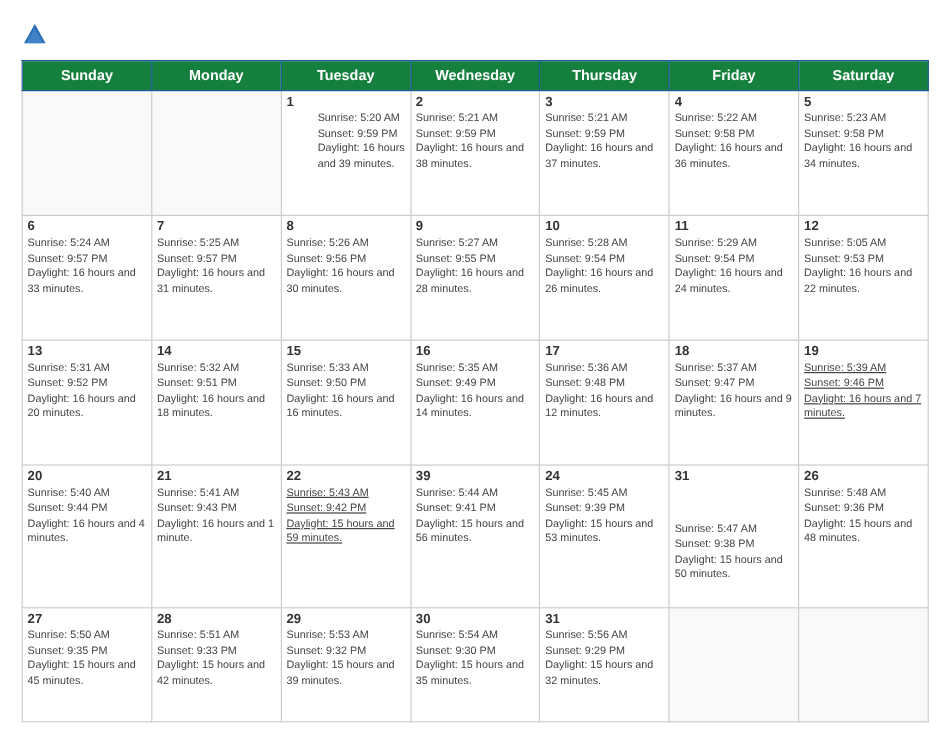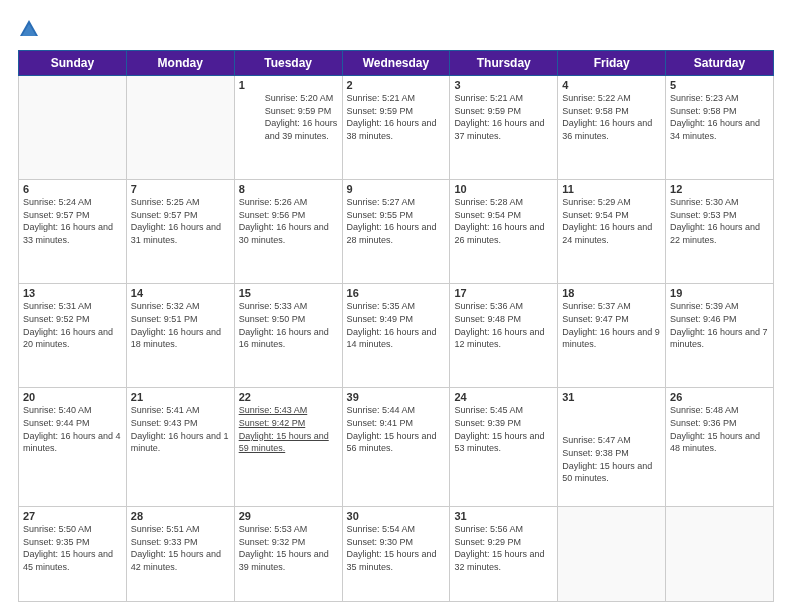--- a/index.html
+++ b/index.html
@@ -61,21 +61,21 @@
       color: #555;
     }
     .calendar {
       flex: 1;
       border: 1px solid #ccc;
       border-collapse: collapse;
       width: 100%;
       table-layout: fixed;
     }
     .calendar th {
-      background-color: #4c1d95;
+      background-color: #15803d;
       color: white;
       text-align: center;
       padding: 5px 2px;
       font-size: 12px;
       border: 1px solid #1e5a9c;
     }
     .calendar td {
       vertical-align: top;
       border: 1px solid #ccc;
       padding: 3px 4px;
@@ -203,21 +203,21 @@
 Daylight: 16 hours and 26 minutes.</div>
           </td>
           <td>
             <span class="day-number">11</span>
             <div class="day-info" style="white-space: pre-line;">Sunrise: 5:29 AM
 Sunset: 9:54 PM
 Daylight: 16 hours and 24 minutes.</div>
           </td>
           <td>
             <span class="day-number">12</span>
-            <div class="day-info" style="white-space: pre-line;">Sunrise: 5:30 AM
+            <div class="day-info" style="white-space: pre-line;">Sunrise: 5:05 AM
 Sunset: 9:53 PM
 Daylight: 16 hours and 22 minutes.</div>
           </td>
         </tr>
         <tr>
           <td>
             <span class="day-number">13</span>
             <div class="day-info" style="white-space: pre-line;">Sunrise: 5:31 AM
 Sunset: 9:52 PM
 Daylight: 16 hours and 20 minutes.</div>
@@ -247,21 +247,21 @@
 Daylight: 16 hours and 12 minutes.</div>
           </td>
           <td>
             <span class="day-number">18</span>
             <div class="day-info" style="white-space: pre-line;">Sunrise: 5:37 AM
 Sunset: 9:47 PM
 Daylight: 16 hours and 9 minutes.</div>
           </td>
           <td>
             <span class="day-number">19</span>
-            <div class="day-info" style="white-space: pre-line;">Sunrise: 5:39 AM
+            <div class="day-info" style="white-space: pre-line; text-decoration: underline;">Sunrise: 5:39 AM
 Sunset: 9:46 PM
 Daylight: 16 hours and 7 minutes.</div>
           </td>
         </tr>
         <tr>
           <td>
             <span class="day-number">20</span>
             <div class="day-info" style="white-space: pre-line;">Sunrise: 5:40 AM
 Sunset: 9:44 PM
 Daylight: 16 hours and 4 minutes.</div>

